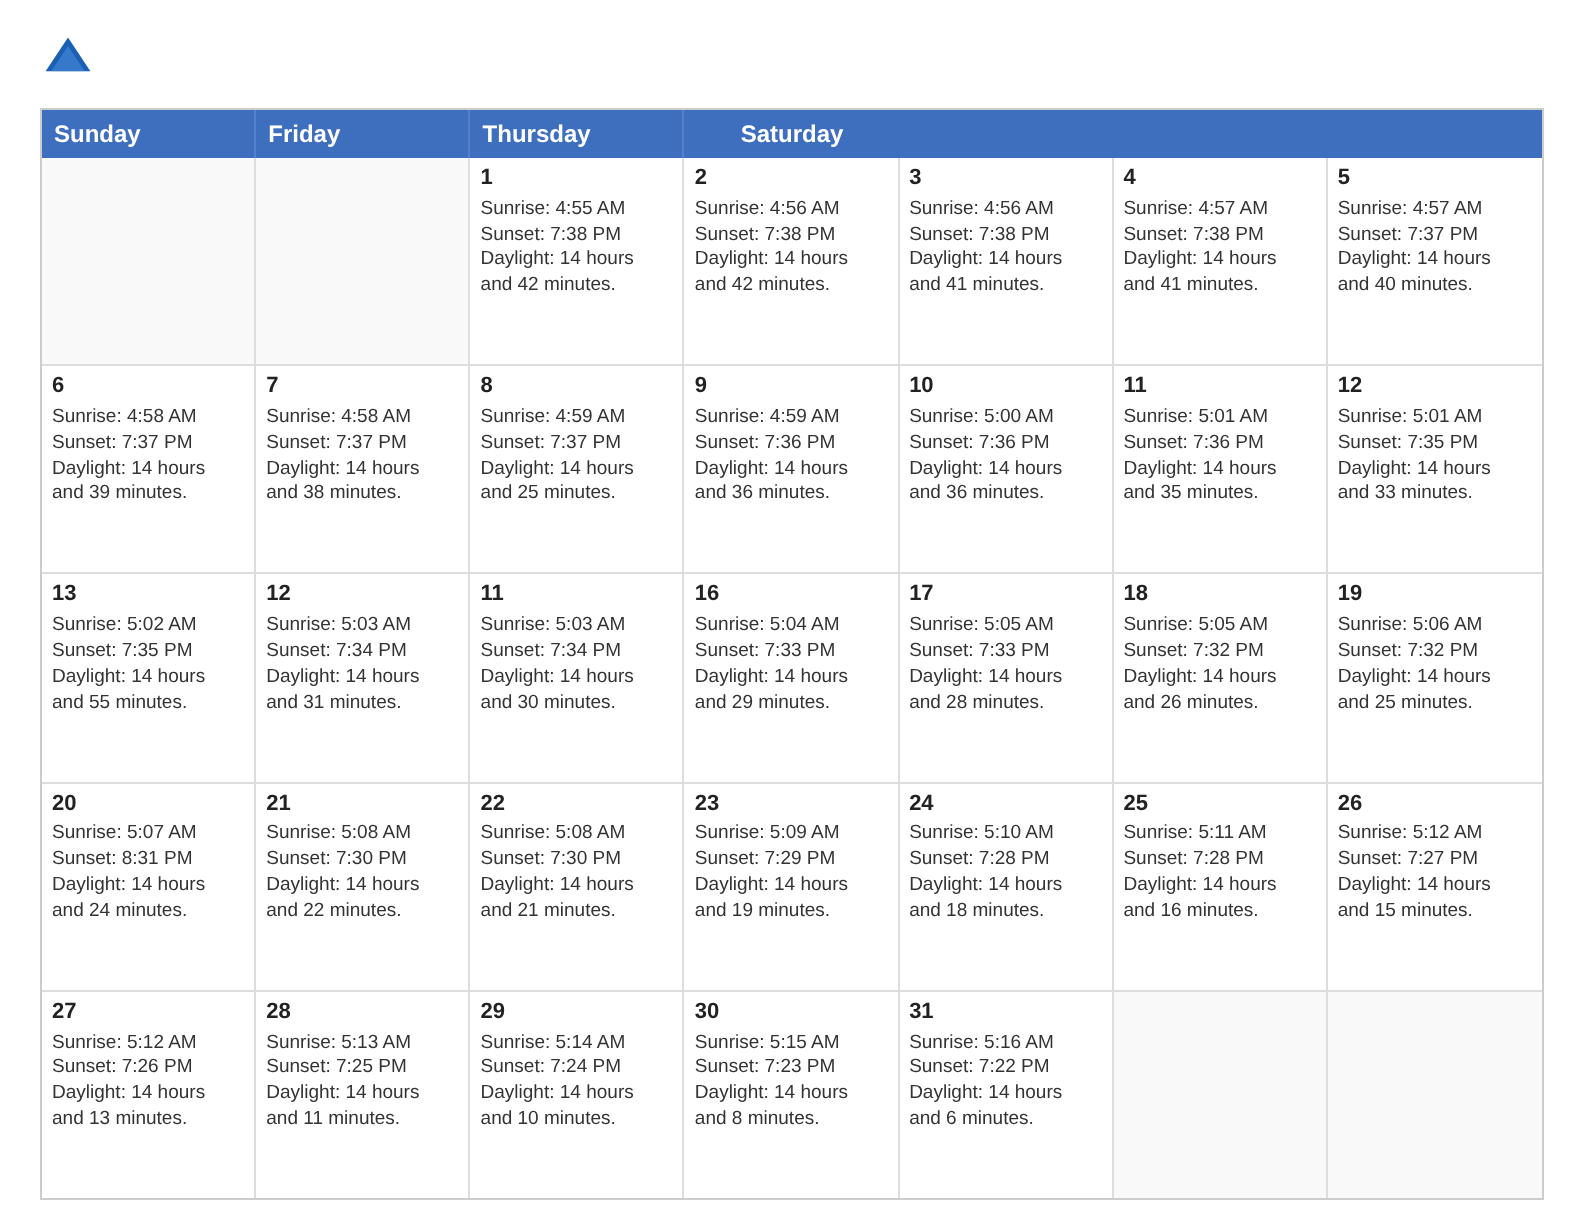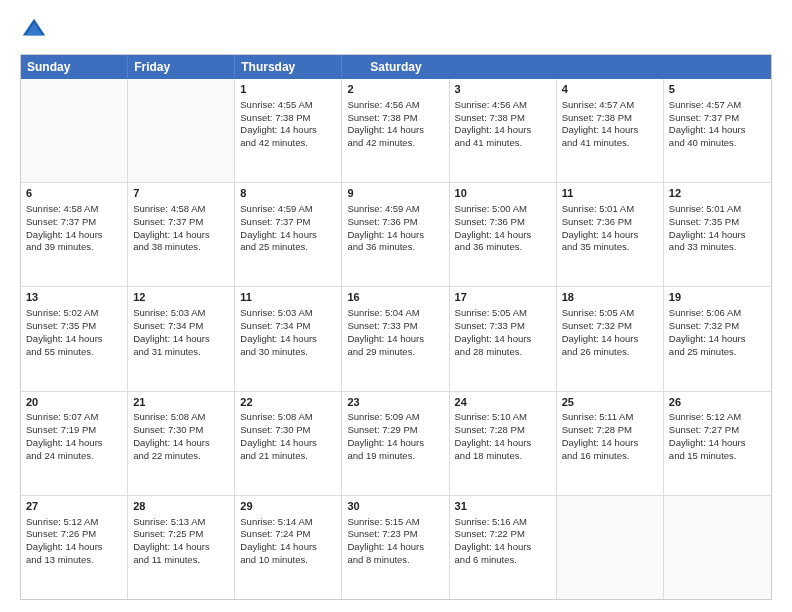--- a/index.html
+++ b/index.html
@@ -276,21 +276,21 @@
             <span class="cell-line">Sunrise: 5:06 AM</span>
             <span class="cell-line">Sunset: 7:32 PM</span>
             <span class="cell-line">Daylight: 14 hours</span>
             <span class="cell-line">and 25 minutes.</span>
           </div>
         </div>
         <div class="cal-week">
           <div class="cal-cell">
             <span class="day-num">20</span>
             <span class="cell-line">Sunrise: 5:07 AM</span>
-            <span class="cell-line">Sunset: 7:19 PM</span>
+            <span class="cell-line">Sunset: 8:31 PM</span>
             <span class="cell-line">Daylight: 14 hours</span>
             <span class="cell-line">and 24 minutes.</span>
           </div>
           <div class="cal-cell">
             <span class="day-num">21</span>
             <span class="cell-line">Sunrise: 5:08 AM</span>
             <span class="cell-line">Sunset: 7:30 PM</span>
             <span class="cell-line">Daylight: 14 hours</span>
             <span class="cell-line">and 22 minutes.</span>
           </div>

